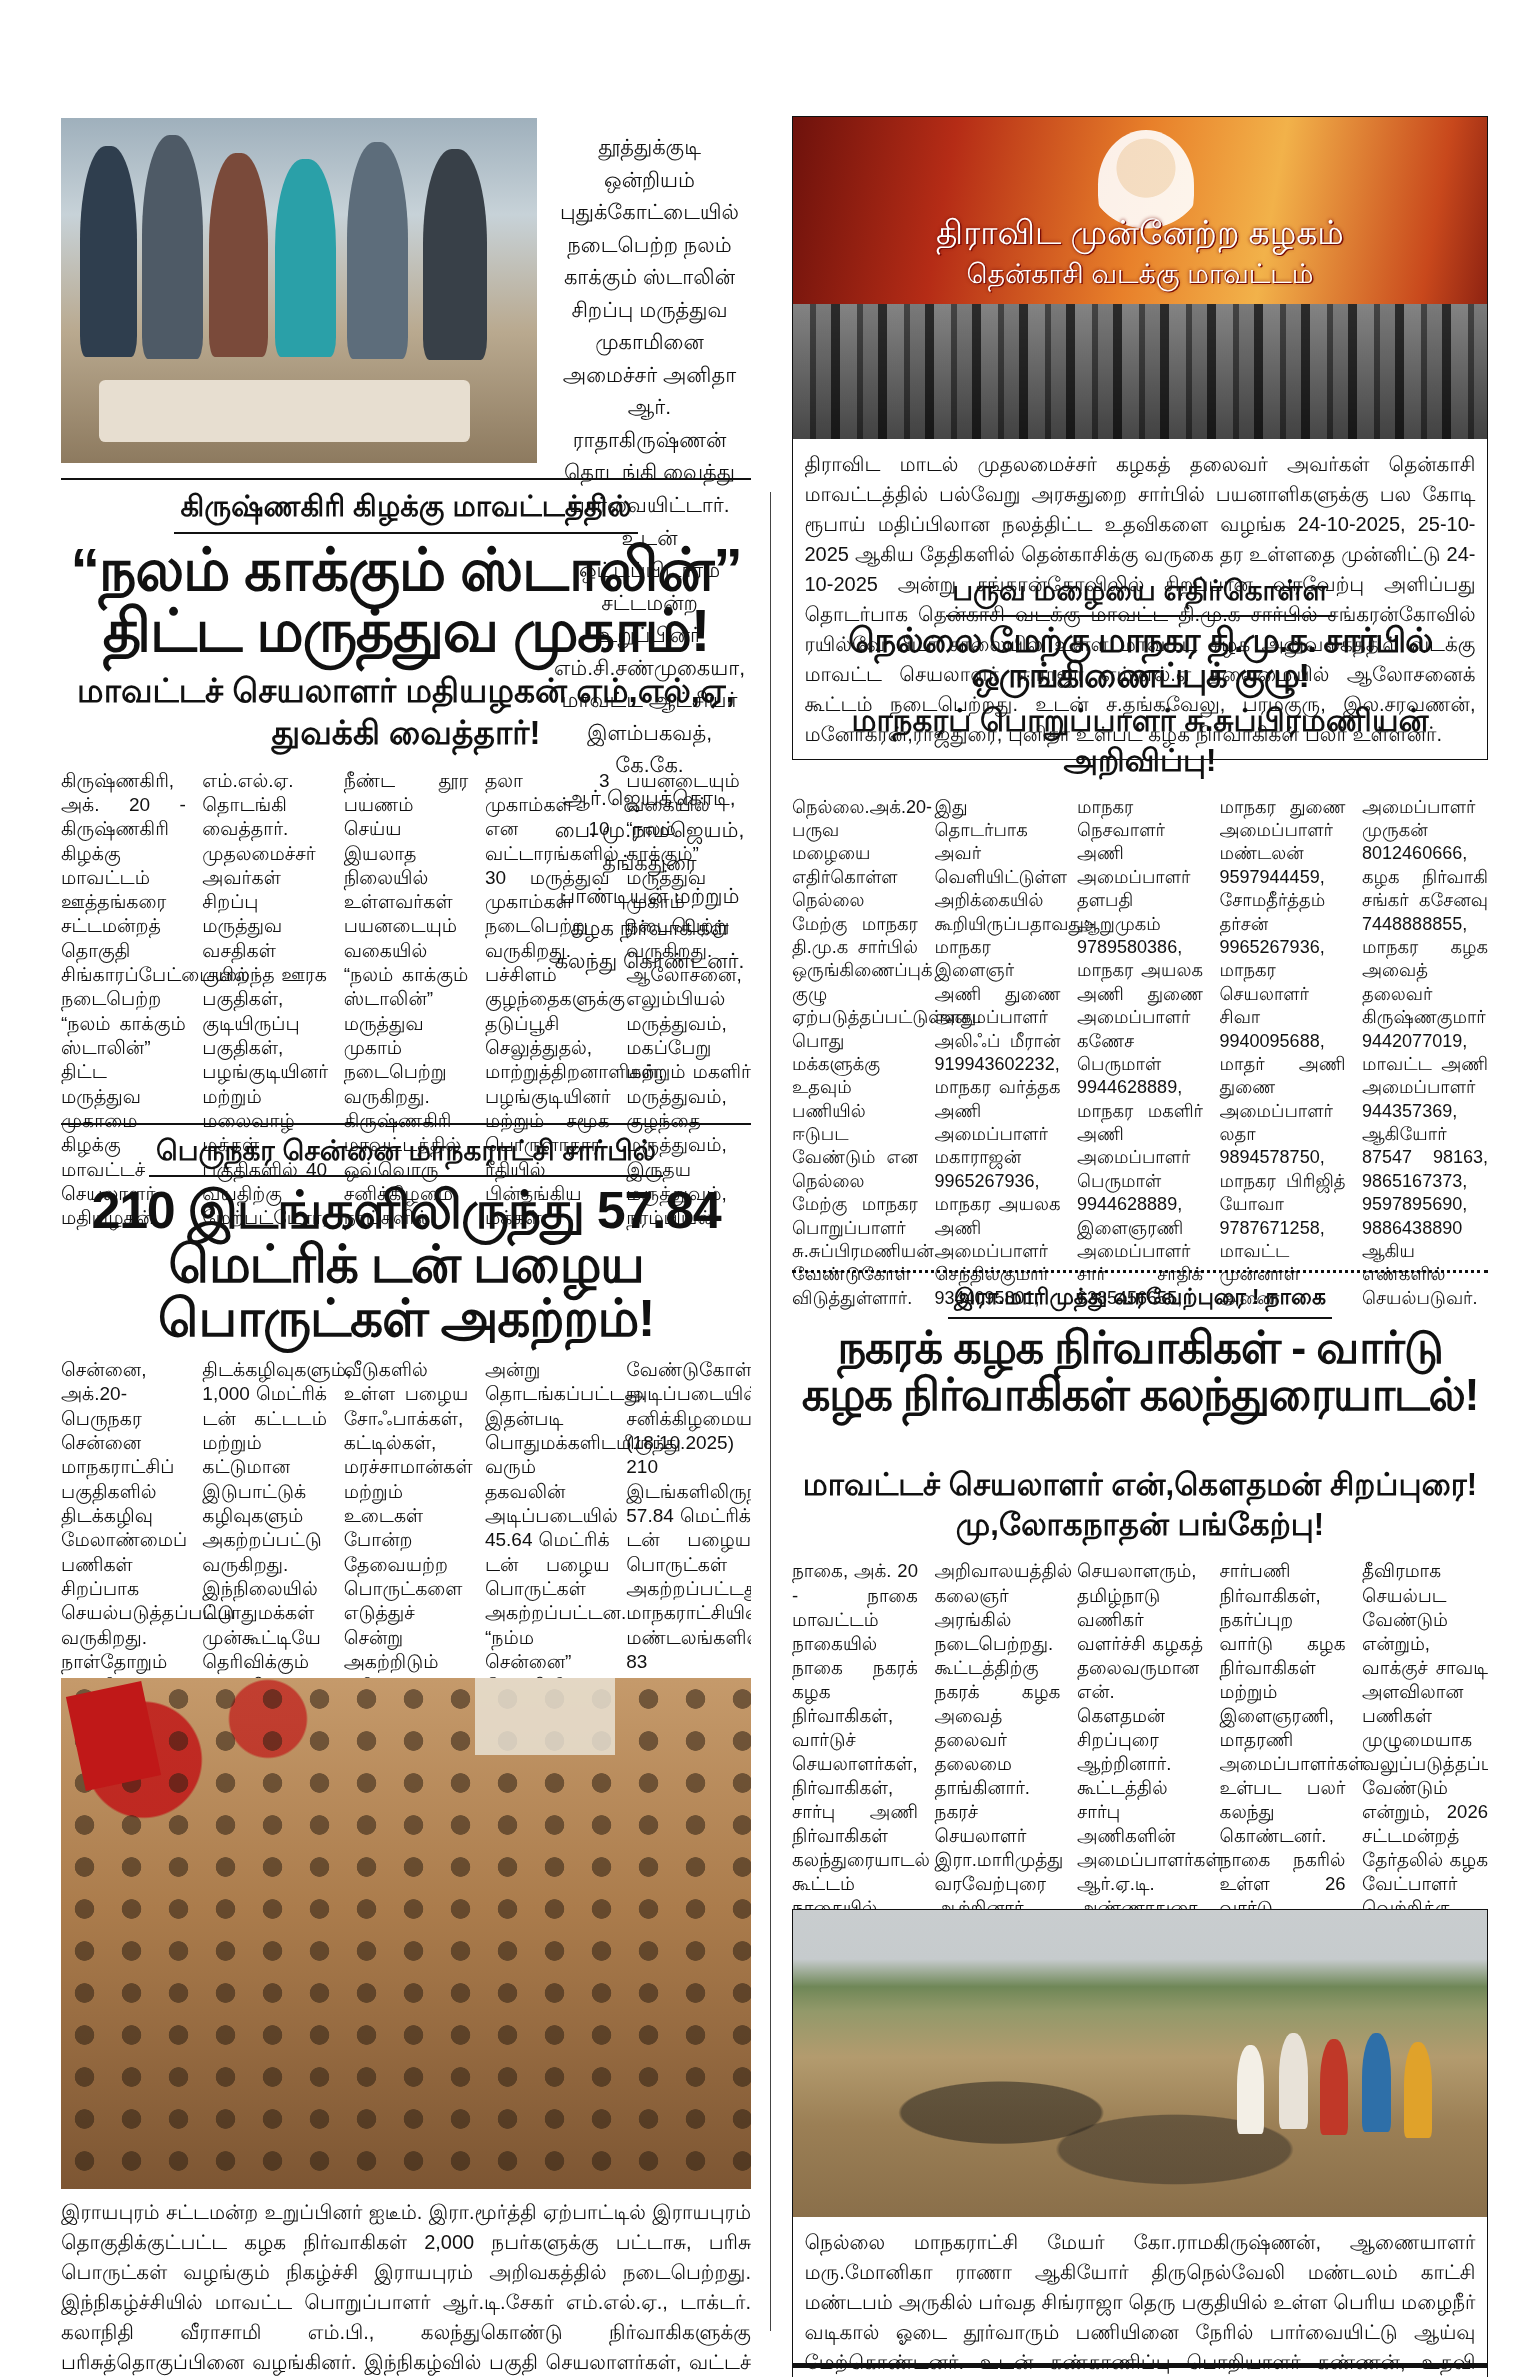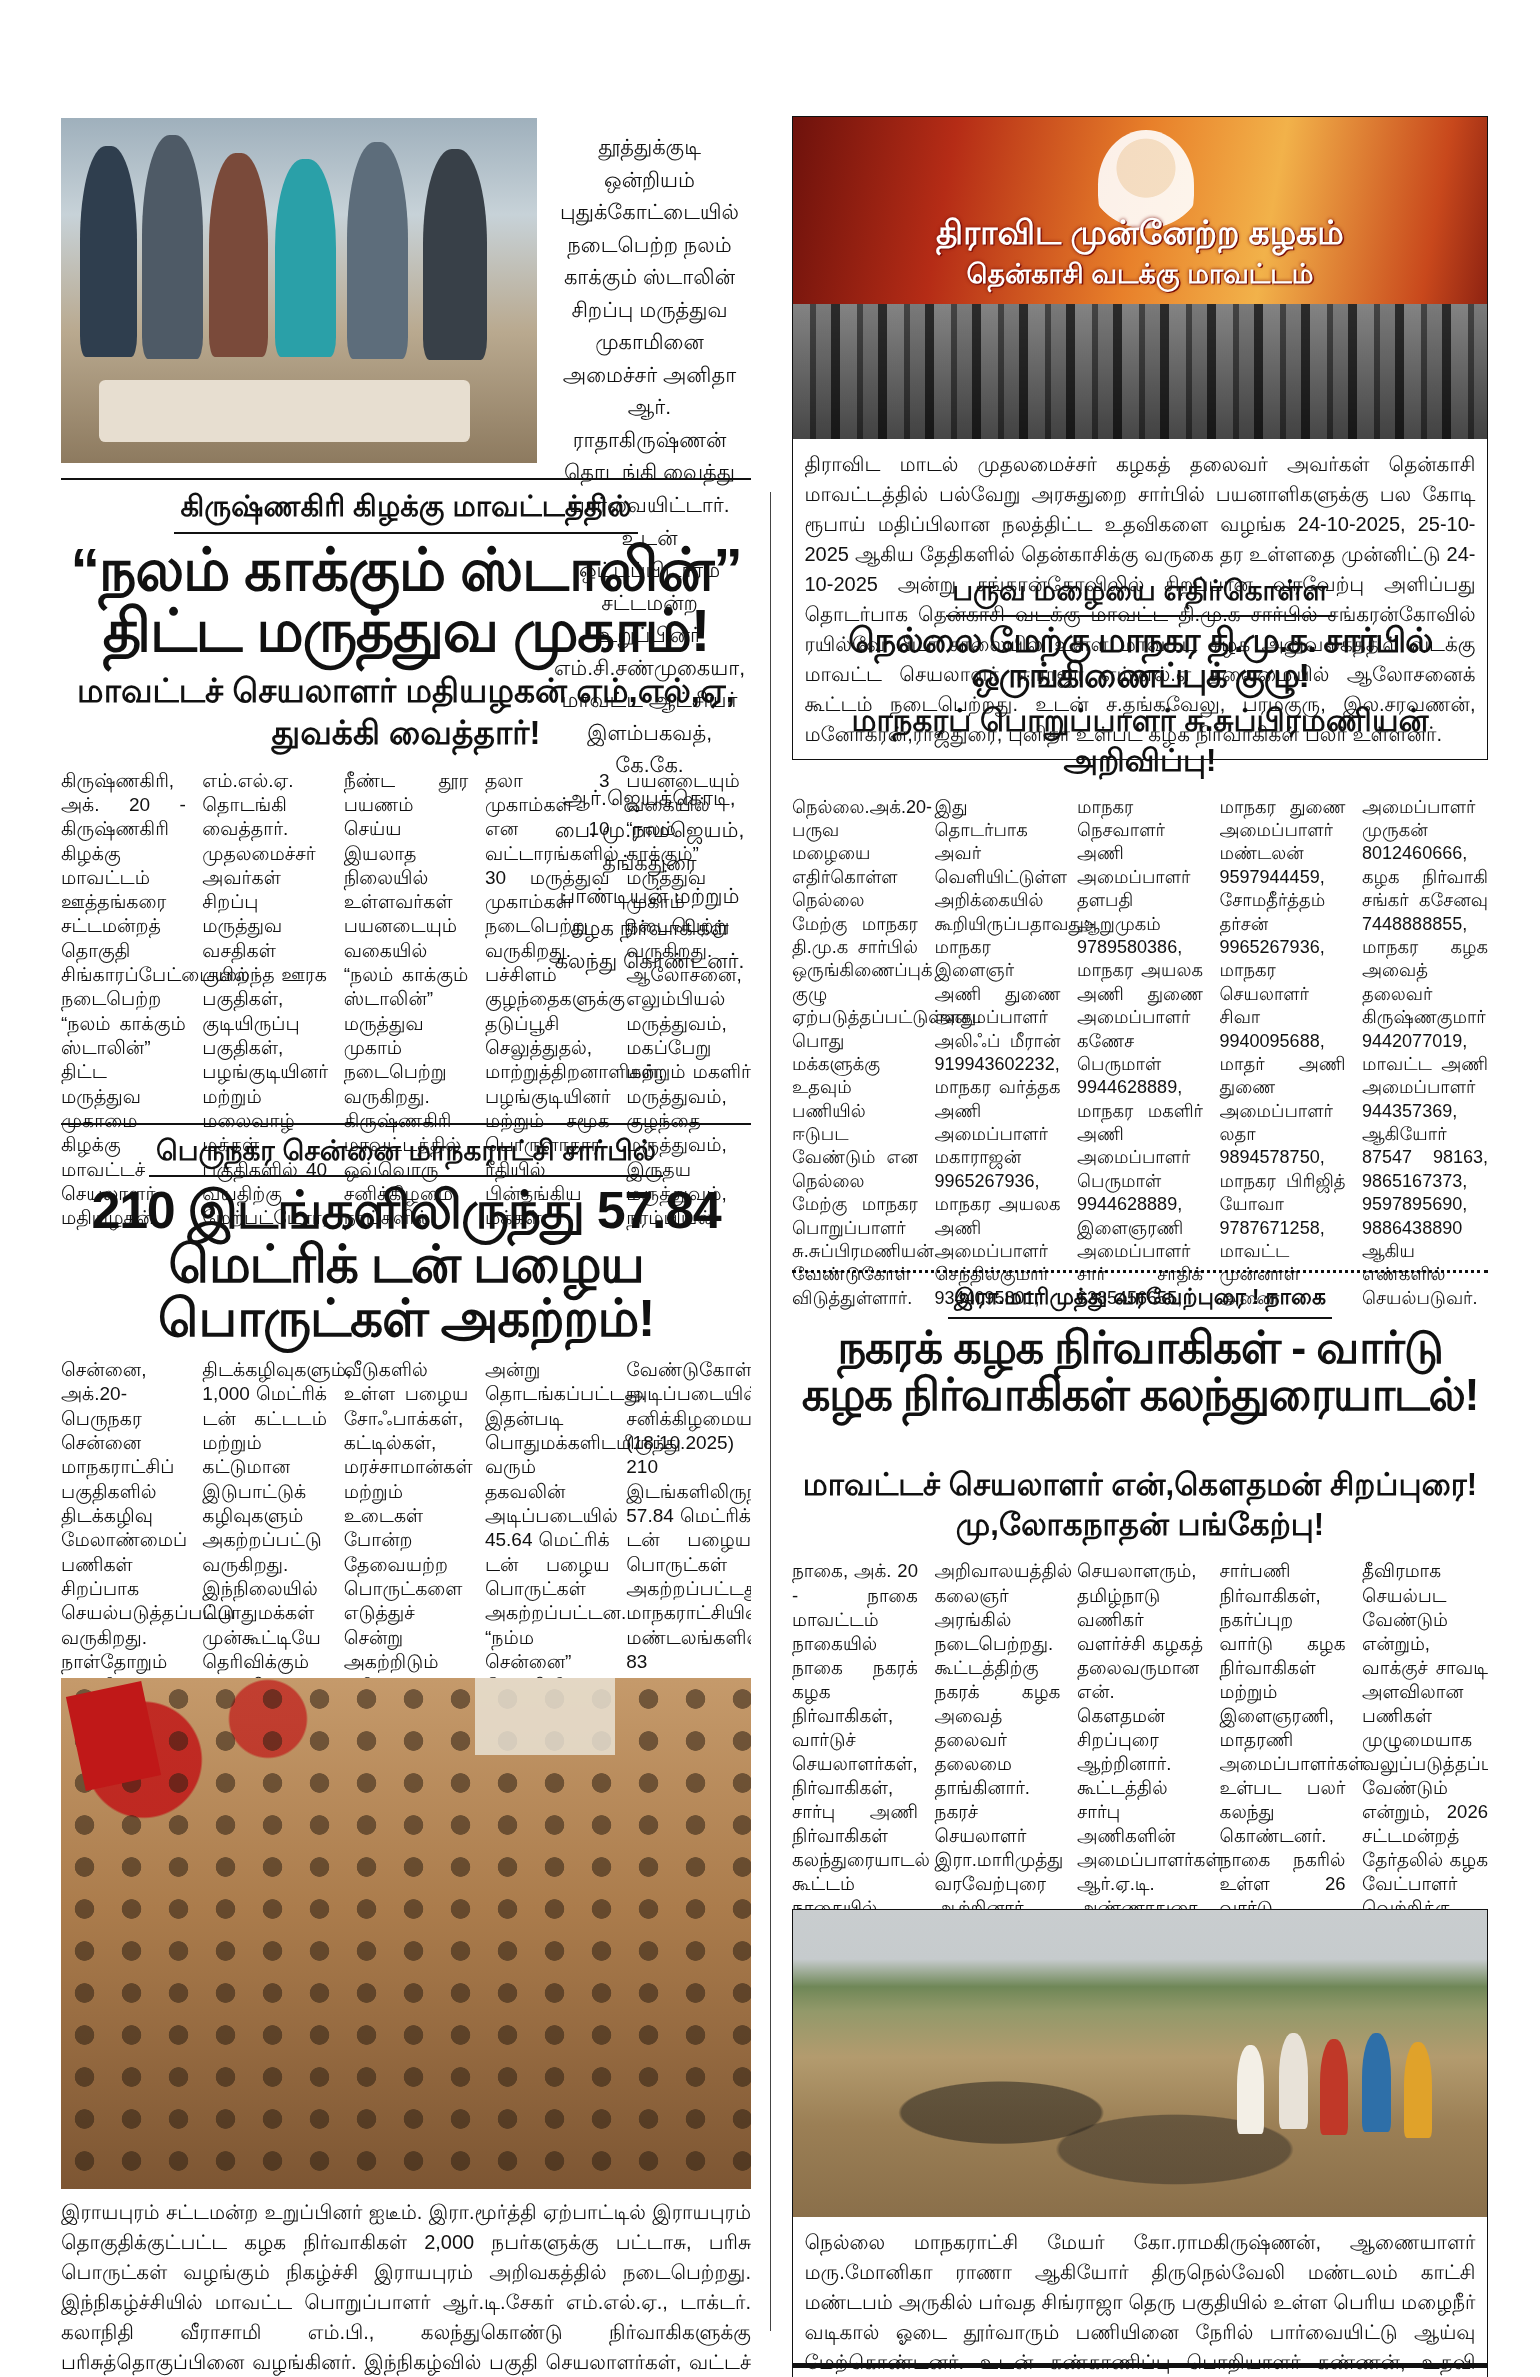--- a/index.html
+++ b/index.html
@@ -53,21 +53,21 @@
   .capcenter{font-size:21px;line-height:1.55;text-align:center;}
   .capwide{font-size:20px;line-height:1.5;text-align:justify;}
 
   .photo1{background:linear-gradient(180deg,#9fb0bc 0%,#c7d2d8 28%,#b9a98f 62%,#8d7a5f 100%);}
   .photo2frame,.photo4frame{border:1.9px solid #111;background:#fff;}
   .photo2{background:linear-gradient(100deg,#6e120c 0%,#b52c16 22%,#e8802a 48%,#f2b24a 66%,#c8481c 88%,#7a160e 100%);}
   .photo2 .crowd{position:absolute;left:0;right:0;bottom:0;height:42%;
       background:linear-gradient(180deg,#8a8a8a,#4a4a4a),
       repeating-linear-gradient(90deg,rgba(240,240,240,.85) 0 16.6px,rgba(110,110,110,.9) 16.6px 23px,rgba(220,220,220,.85) 23px 38px,rgba(60,60,60,.9) 38px 47px);
       background-blend-mode:multiply;}
-  .bannertxt{position:absolute;left:0;right:0;top:30%;text-align:center;color:#fff;font-weight:bold;
+  .bannertxt{position:absolute;left:0;right:0;top:30%;text-align:center;color:#fff;font-weight:normal;
       text-shadow:0 0 3.8px #7a0e08,1.3px 1.3px 0 #7a0e08;}
   .bannertxt .l1{font-size:33px;}
   .bannertxt .l2{font-size:27px;margin-top:3.8px;}
   .portrait{position:absolute;left:44%;top:4%;width:96px;height:109px;border-radius:50% 50% 40% 40%;
       background:radial-gradient(circle at 50% 35%,#f6e7d2 0 34%, #ffffff 35% 70%, transparent 71%);opacity:.9;}
   .photo3{background:
       radial-gradient(circle at 12% 16%, rgba(192,24,24,.85) 0 57px, transparent 59px),
       radial-gradient(circle at 30% 8%, rgba(192,24,24,.7) 0 38px, transparent 40px),
       linear-gradient(180deg,#c59a6b 0%,#ab7c4c 45%,#7d5633 100%);}
   .photo3 .heads{position:absolute;inset:0;

